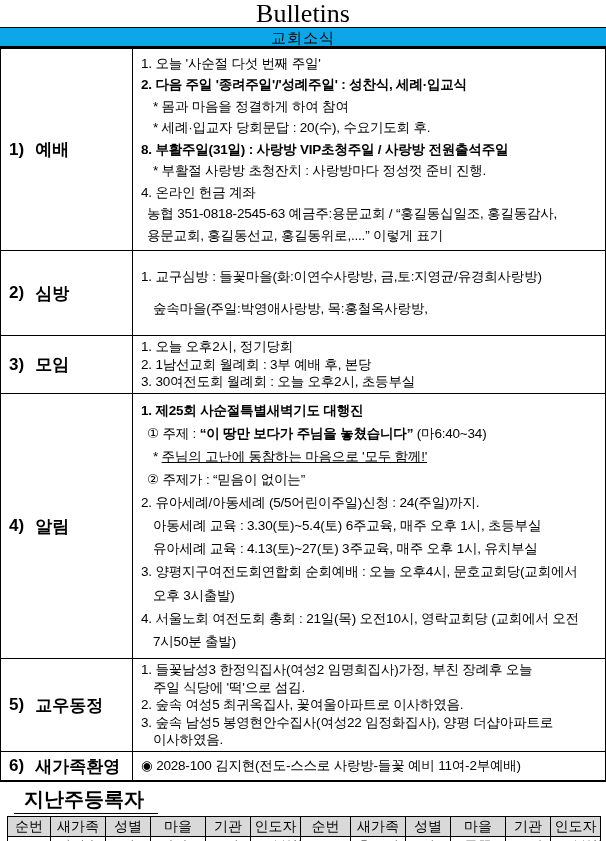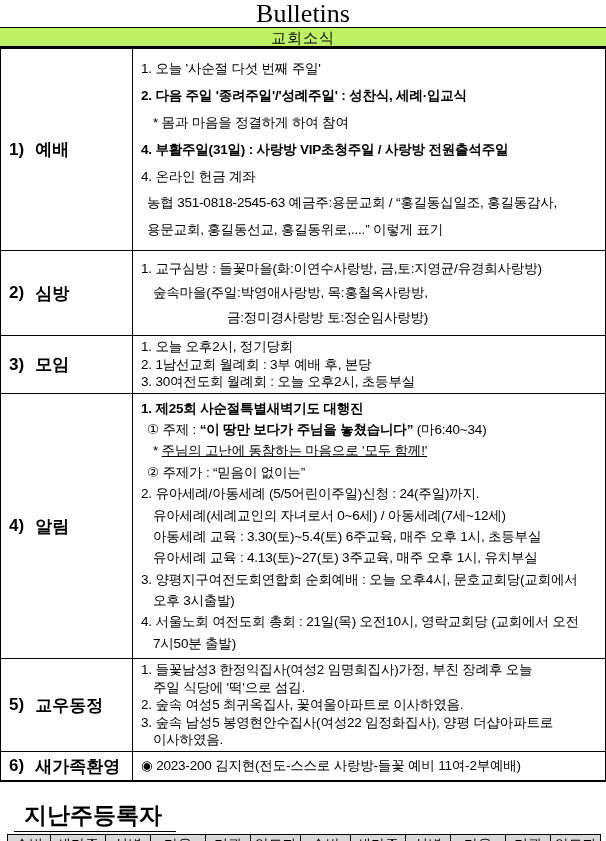--- a/index.html
+++ b/index.html
@@ -7,21 +7,21 @@
   body {
     width:606px; height:841px; overflow:hidden;
     font-family:"Liberation Sans","DejaVu Sans",sans-serif;
     color:#000;
   }
   .doc-title {
     text-align:center; font-family:"Liberation Serif","DejaVu Serif",serif;
     font-size:26px; font-weight:normal; padding-top:1px; height:27px; line-height:26px;
   }
   .gray-header {
-    height:20px; background:#bef264;
+    height:20px; background:#0ea5e9;
     border-top:1px solid #000; border-bottom:1px solid #000;
     text-align:center; font-size:15px; line-height:19px; letter-spacing:1px;
   }
   .bulletin-table {
     border-left:1px solid #000; border-right:1px solid #000;
     border-top:2px solid #000; border-bottom:2px solid #000;
   }
   .bulletin-row { display:flex; border-bottom:1px solid #000; }
   .bulletin-row:last-child { border-bottom:none; }
   .bulletin-row:nth-child(1){ height:202px; }
@@ -42,21 +42,21 @@
   }
   .line { line-height:1.3; white-space:nowrap; letter-spacing:-0.2px; }
   .i0 { padding-left:2px; }
   .i1 { padding-left:8px; }
   .i2 { padding-left:14px; }
   .i3 { padding-left:88px; }
   .seg-b { font-weight:bold; }
   .seg-u { text-decoration:underline; }
   .registrants { margin-top:2px; }
   .reg-heading {
-    font-weight:bold; font-size:23px; margin:16px 0 2px 24px;
+    font-weight:bold; font-size:20px; margin:2px 0 2px 24px;
     display:inline-block; border-bottom:1.5px solid #000; padding-right:14px; padding-left:10px; margin-left:14px;
   }
   table.reg-table {
     border-collapse:collapse; margin-left:7px; width:593px; table-layout:fixed;
   }
   table.reg-table th, table.reg-table td {
     border:1px solid #000; text-align:center; font-size:14px;
     height:20px; padding:0 1px; overflow:hidden; white-space:nowrap;margin-left:25px;
   }
   table.reg-table th { background:#d9d9d9; font-weight:normal; }
@@ -72,35 +72,36 @@
 <div class="bulletin-table" id="bulletin-table">
     <div class="bulletin-row">
       <div class="sec-label">
         <span class="num">1)</span>
         <span>예배</span>
       </div>
       <div class="sec-content">
         <div class="line i0"><span>1. 오늘 '사순절 다섯 번째 주일'</span></div>
         <div class="line i0"><span class="seg-b">2. 다음 주일 '종려주일'/'성례주일' : 성찬식, 세례·입교식</span></div>
         <div class="line i2"><span>* 몸과 마음을 정결하게 하여 참여</span></div>
-        <div class="line i0"><span class="seg-b">4. 부활주일(31일) : 사랑방 VIP초청주일 / 사랑방 전원출석주일</span></div>
+        <div class="line i2"><span>* 세례·입교자 당회문답 : 20(수), 수요기도회 후.</span></div>
+        <div class="line i0"><span class="seg-b">8. 부활주일(31일) : 사랑방 VIP초청주일 / 사랑방 전원출석주일</span></div>
+        <div class="line i2"><span>* 부활절 사랑방 초청잔치 : 사랑방마다 정성껏 준비 진행.</span></div>
         <div class="line i0"><span>4. 온라인 헌금 계좌</span></div>
         <div class="line i1"><span>농협 351-0818-2545-63 예금주:용문교회 / “홍길동십일조, 홍길동감사,</span></div>
         <div class="line i1"><span>용문교회, 홍길동선교, 홍길동위로,....” 이렇게 표기</span></div>
       </div>
     </div>
     <div class="bulletin-row">
       <div class="sec-label">
         <span class="num">2)</span>
         <span>심방</span>
       </div>
       <div class="sec-content">
         <div class="line i0"><span>1. 교구심방 : 들꽃마을(화:이연수사랑방, 금,토:지영균/유경희사랑방)</span></div>
         <div class="line i2"><span>숲속마을(주일:박영애사랑방, 목:홍철옥사랑방,</span></div>
-        <div class="line i3"><span>금:정미경사랑방 토:정순임사랑방)</span></div>
       </div>
     </div>
     <div class="bulletin-row">
       <div class="sec-label">
         <span class="num">3)</span>
         <span>모임</span>
       </div>
       <div class="sec-content">
         <div class="line i0"><span>1. 오늘 오후2시, 정기당회</span></div>
         <div class="line i0"><span>2. 1남선교회 월례회 : 3부 예배 후, 본당</span></div>
@@ -111,21 +112,20 @@
       <div class="sec-label">
         <span class="num">4)</span>
         <span>알림</span>
       </div>
       <div class="sec-content">
         <div class="line i0"><span class="seg-b">1. 제25회 사순절특별새벽기도 대행진</span></div>
         <div class="line i1"><span>① 주제 : </span><span class="seg-b">“이 땅만 보다가 주님을 놓쳤습니다”</span><span> (마6:40~34)</span></div>
         <div class="line i2"><span>* </span><span class="seg-u">주님의 고난에 동참하는 마음으로 '모두 함께!'</span></div>
         <div class="line i1"><span>② 주제가 : “믿음이 없이는”</span></div>
         <div class="line i0"><span>2. 유아세례/아동세례 (5/5어린이주일)신청 : 24(주일)까지.</span></div>
-        <div class="line i2"><span>유아세례(세례교인의 자녀로서 0~6세) / 아동세례(7세~12세)</span></div>
         <div class="line i2"><span>아동세례 교육 : 3.30(토)~5.4(토) 6주교육, 매주 오후 1시, 초등부실</span></div>
         <div class="line i2"><span>유아세례 교육 : 4.13(토)~27(토) 3주교육, 매주 오후 1시, 유치부실</span></div>
         <div class="line i0"><span>3. 양평지구여전도회연합회 순회예배 : 오늘 오후4시, 문호교회당(교회에서</span></div>
         <div class="line i2"><span>오후 3시출발)</span></div>
         <div class="line i0"><span>4. 서울노회 여전도회 총회 : 21일(목) 오전10시, 영락교회당 (교회에서 오전</span></div>
         <div class="line i2"><span>7시50분 출발)</span></div>
       </div>
     </div>
     <div class="bulletin-row">
       <div class="sec-label">
@@ -139,21 +139,21 @@
         <div class="line i0"><span>3. 숲속 남성5 봉영현안수집사(여성22 임정화집사), 양평 더샵아파트로</span></div>
         <div class="line i2"><span>이사하였음.</span></div>
       </div>
     </div>
     <div class="bulletin-row">
       <div class="sec-label">
         <span class="num">6)</span>
         <span>새가족환영</span>
       </div>
       <div class="sec-content">
-        <div class="line i0"><span>◉ 2023-200 김지현(전도-스스로 사랑방-들꽃 예비 11여-2부예배)</span></div>
+        <div class="line i0"><span>◉ 2028-100 김지현(전도-스스로 사랑방-들꽃 예비 11여-2부예배)</span></div>
       </div>
     </div>
   </div>
 
 <div class="registrants">
   <div class="reg-heading">지난주등록자</div>
   <table class="reg-table">
     <colgroup id="reg-colgroup">
         <col style="width: 43px;">
         <col style="width: 55px;">

